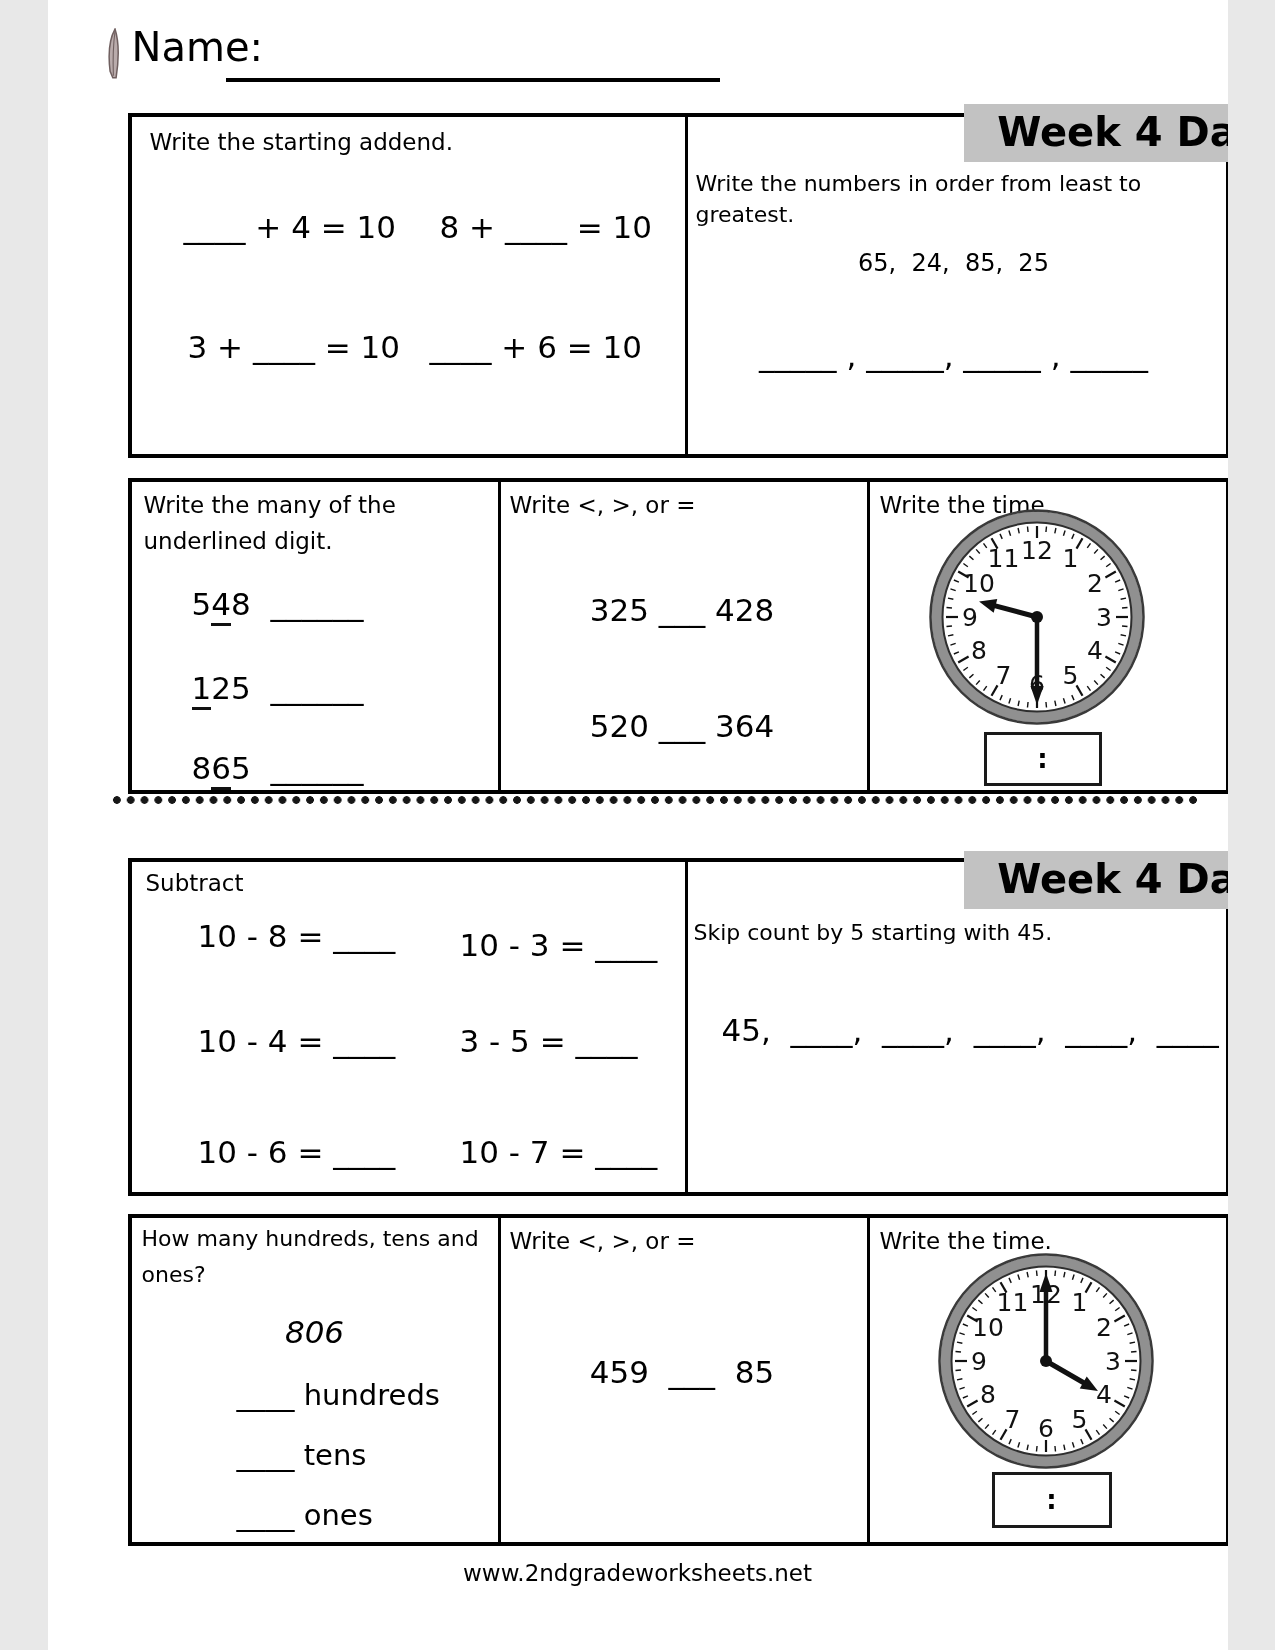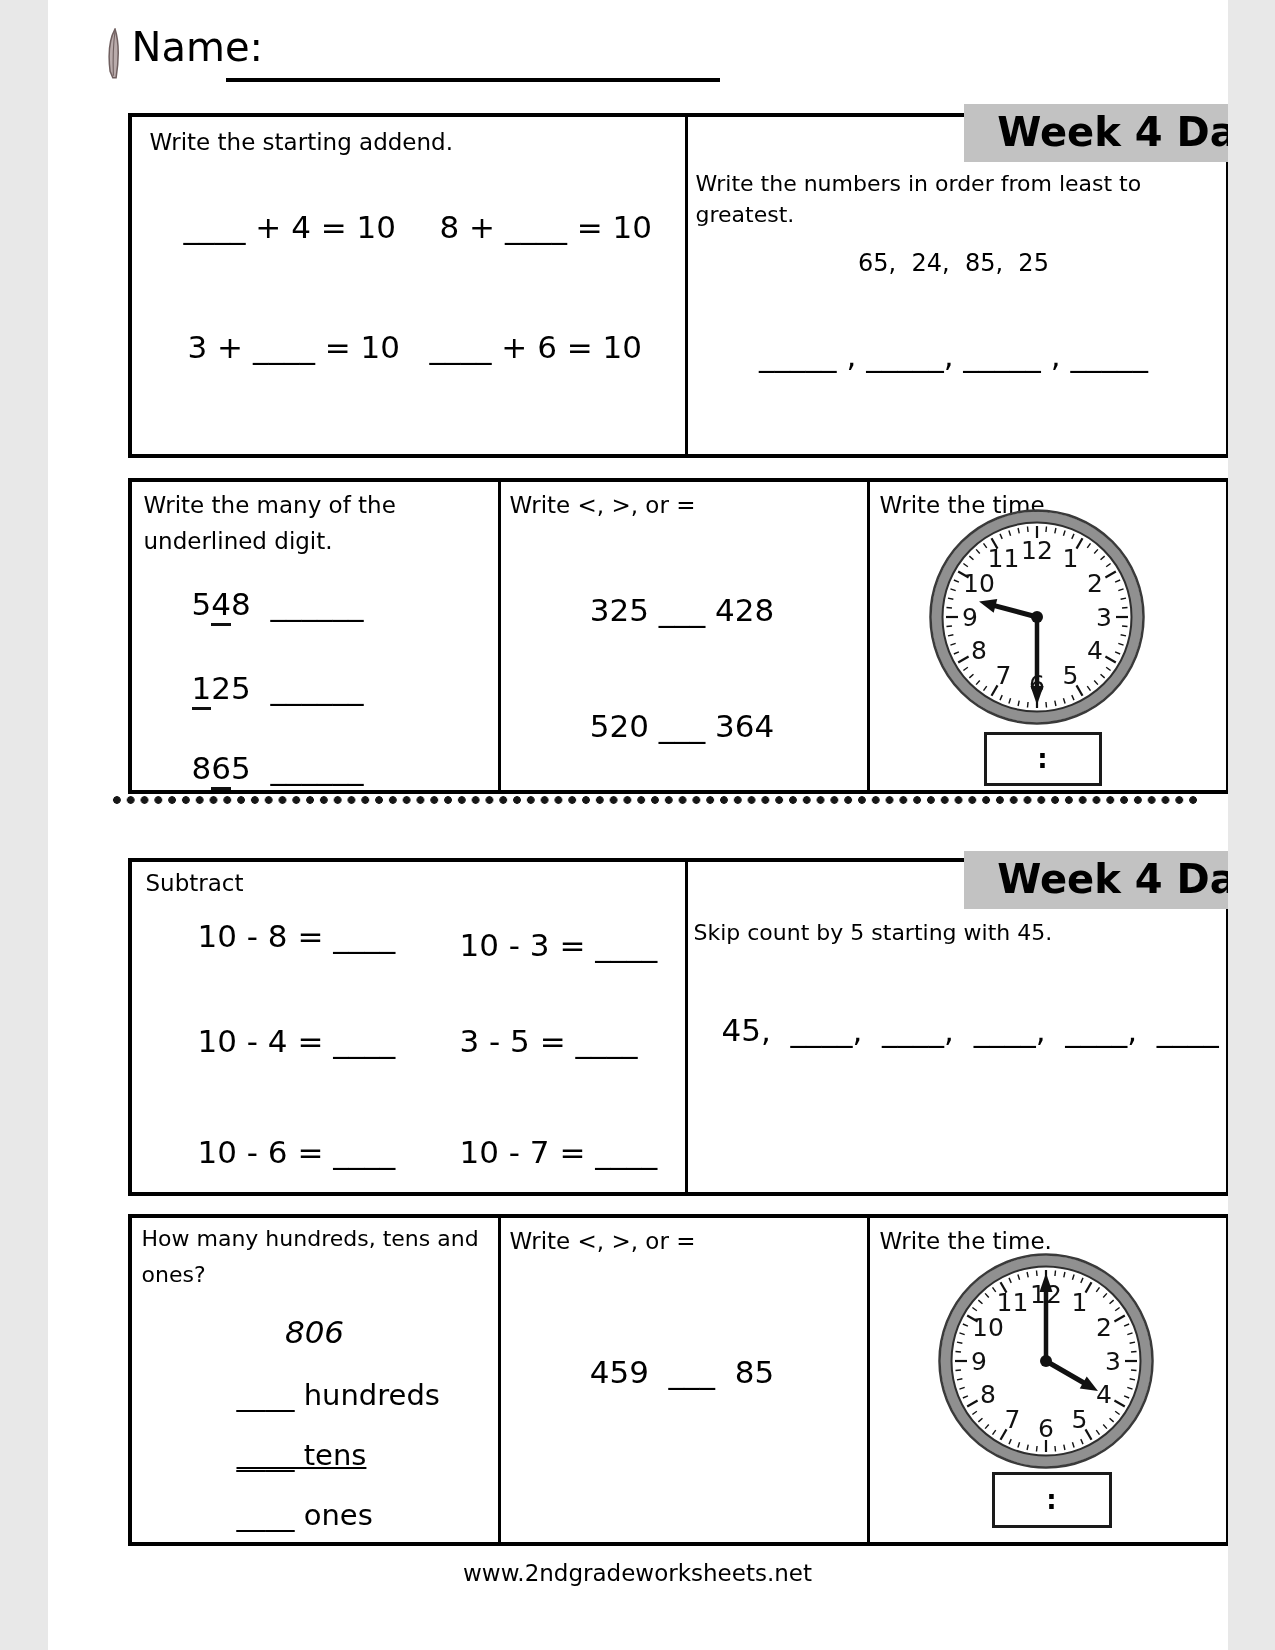--- a/index.html
+++ b/index.html
@@ -174,21 +174,21 @@
   </div>
 
   <div class="tbl" style="left:80px;top:1214px;width:1094px;height:324px;">
     <div class="vline" style="left:366px;"></div>
     <div class="vline" style="left:735px;"></div>
 
     <div class="abs title-sm" style="left:10px;top:6px;">How many hundreds, tens and</div>
     <div class="abs title-sm" style="left:10px;top:42px;">ones?</div>
     <div class="abs prob center" style="left:0px;top:96px;width:366px;font-style:italic;">806</div>
     <div class="abs prob" style="left:105px;top:160px;font-size:29px;">____ hundreds</div>
-    <div class="abs prob" style="left:105px;top:220px;font-size:29px;text-decoration:underline;">____ tens</div>
+    <div class="abs prob" style="left:105px;top:220px;font-size:29px;">____ tens</div>
     <div class="abs prob" style="left:105px;top:280px;font-size:29px;">____ ones</div>
 
     <div class="abs title" style="left:378px;top:6px;">Write &lt;, &gt;, or =</div>
     <div class="abs prob center" style="left:366px;top:112px;width:369px;margin-top:24px;">459  ___  85</div>
 
     <div class="abs title" style="left:748px;top:6px;">Write the time.</div>
     <svg class="abs" style="left:799px;top:28px;" width="230" height="230" viewBox="-115 -115 230 230">
         <circle cx="0" cy="0" r="100" fill="#fff" stroke="#909090" stroke-width="11"></circle>
         <circle cx="0" cy="0" r="106.5" fill="none" stroke="#3a3a3a" stroke-width="2.5"></circle>
         <circle cx="0" cy="0" r="94.5" fill="none" stroke="#2e2e2e" stroke-width="2"></circle>

